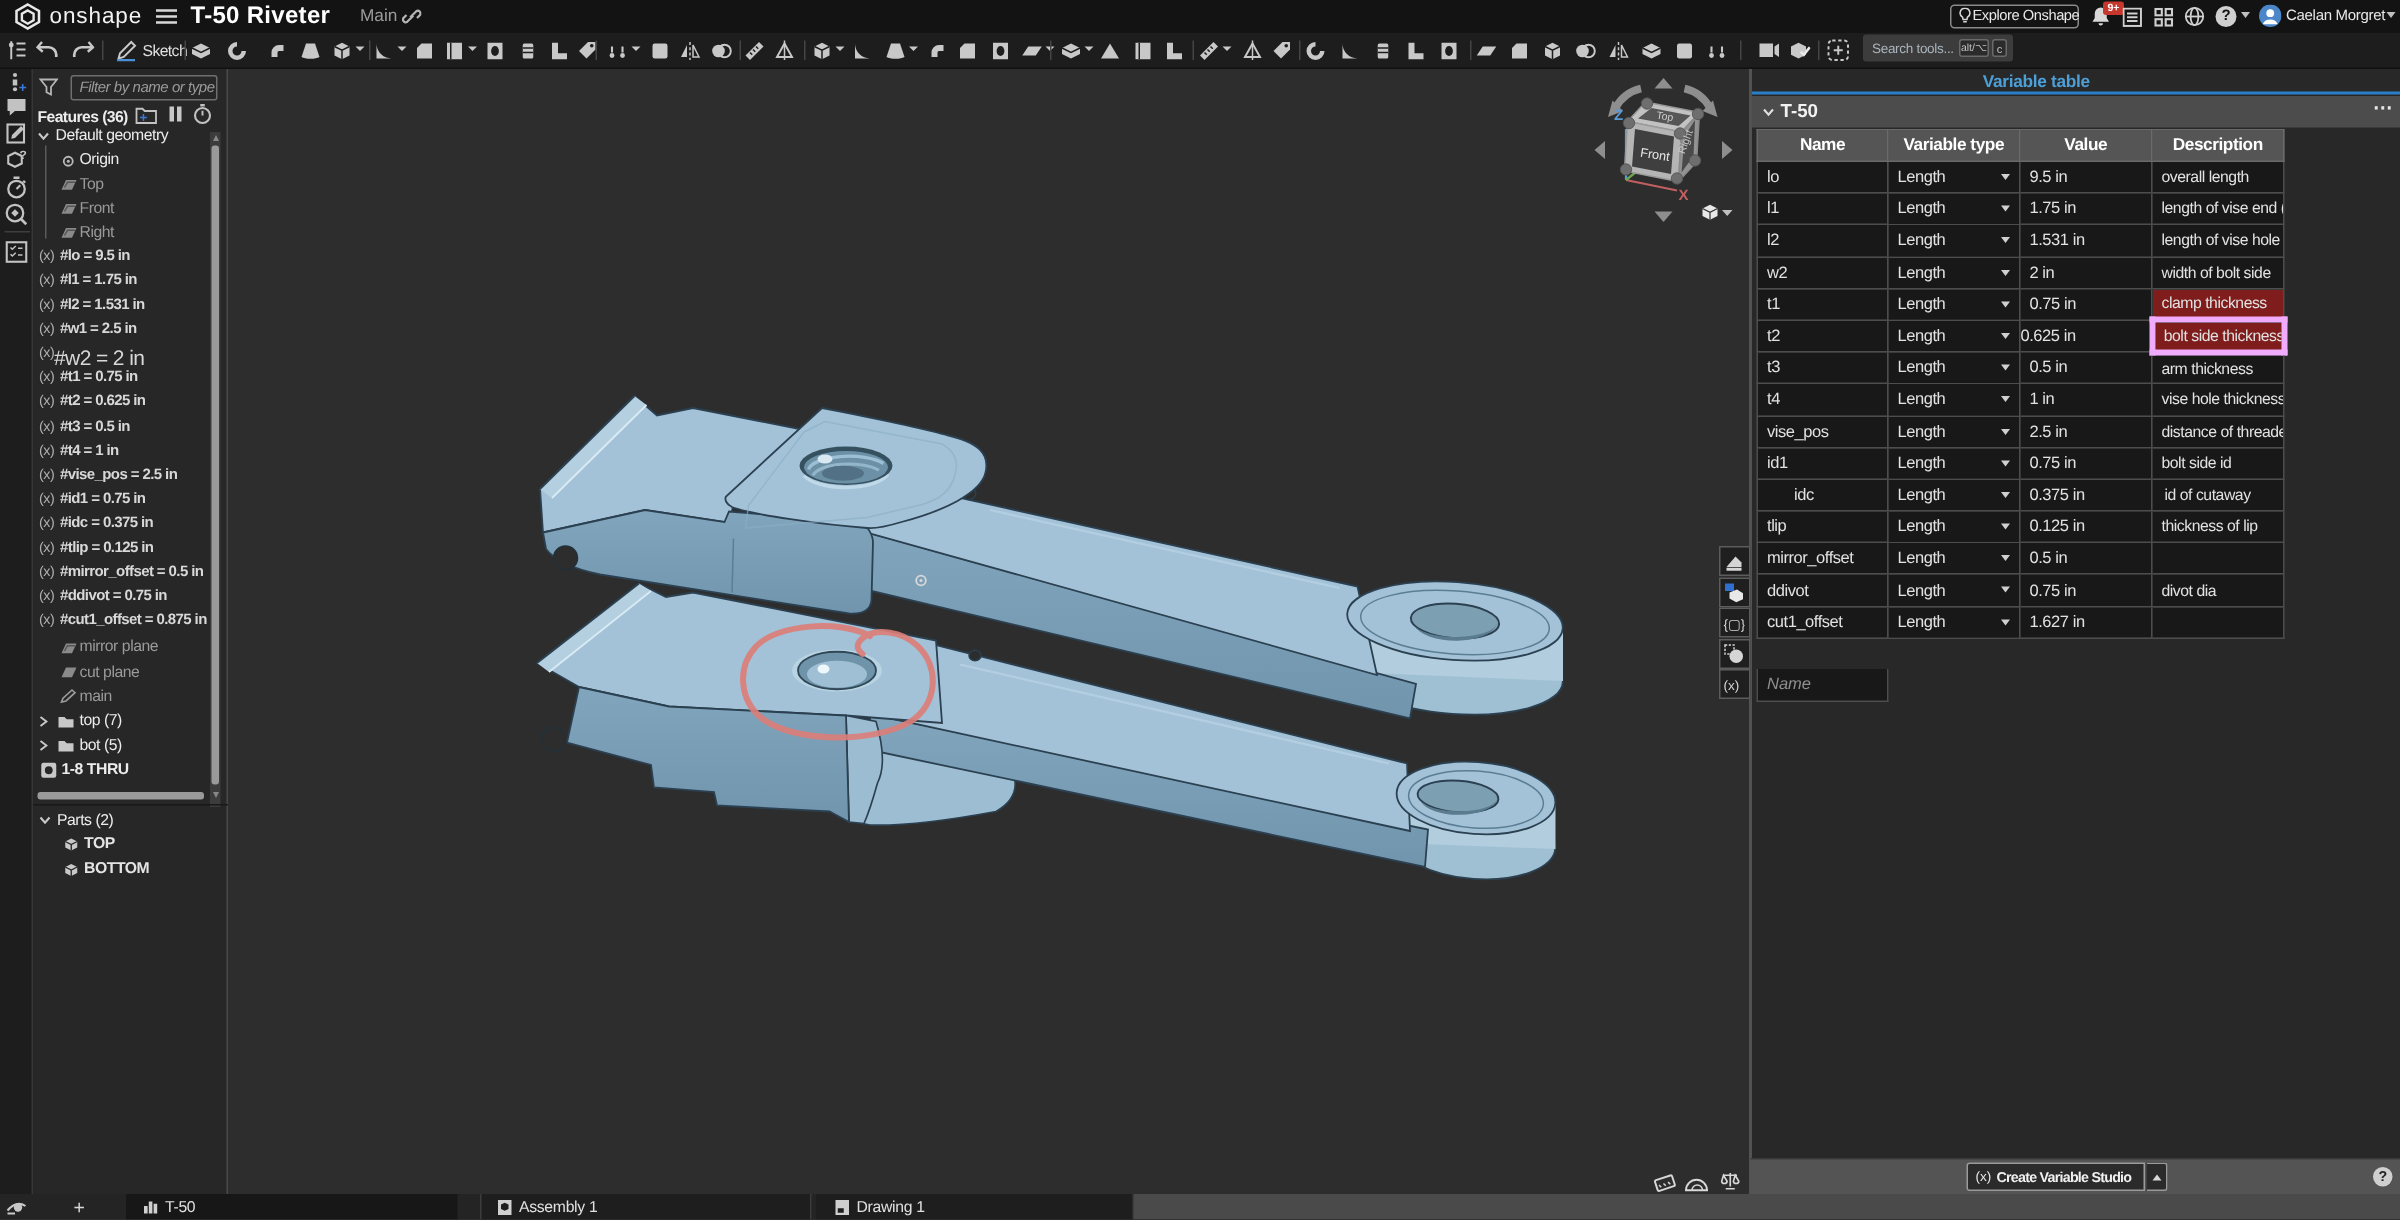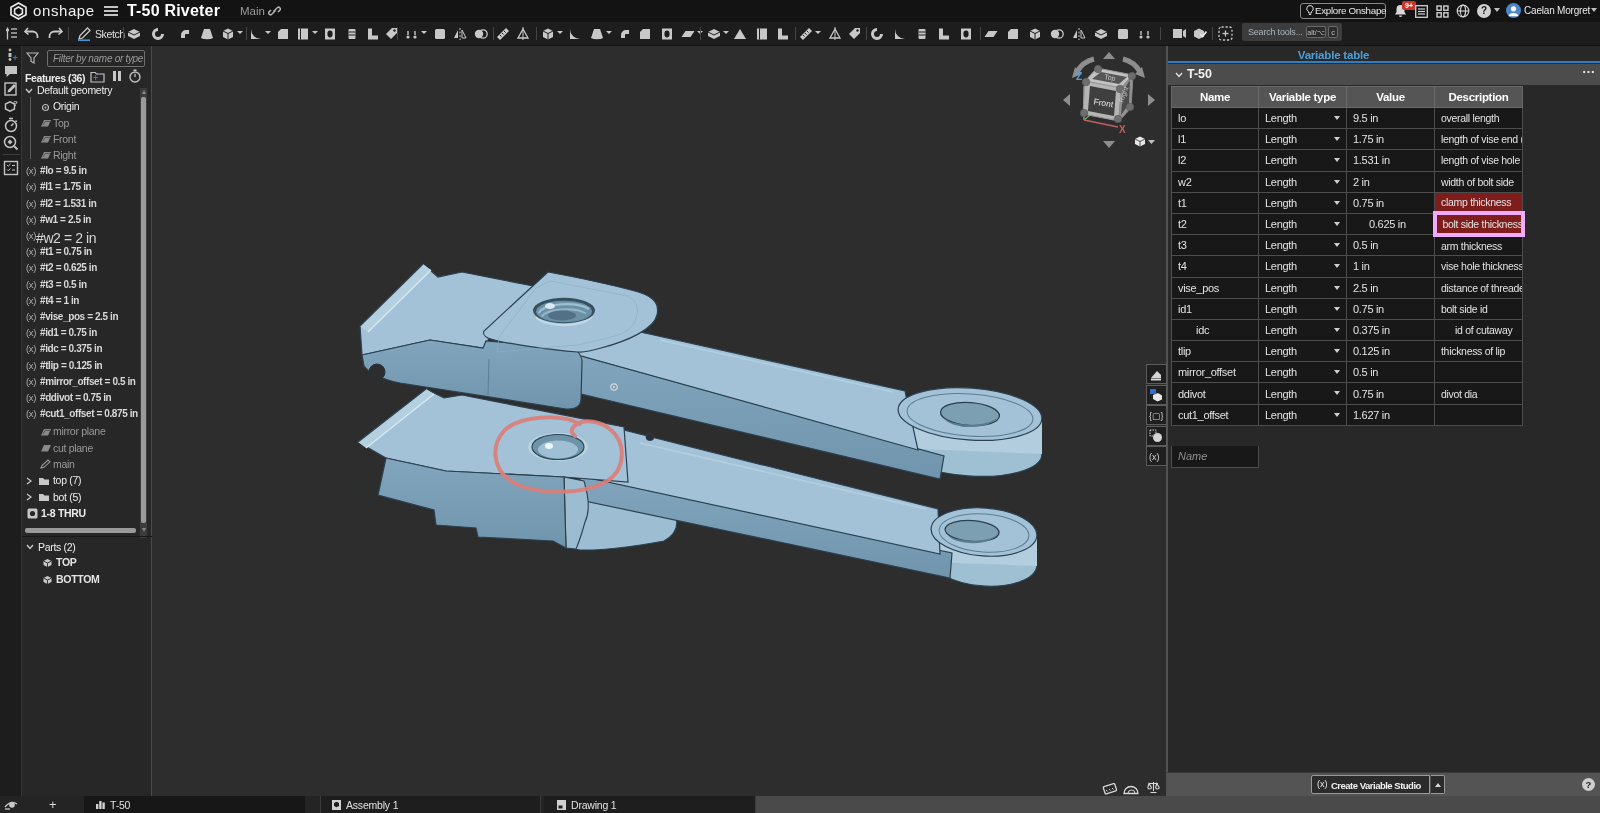--- a/index.html
+++ b/index.html
@@ -577,21 +577,21 @@
 <g stroke="#d8d8d8" fill="none" stroke-width="1.3">
 <rect x="1104" y="785" width="12" height="7.5" rx="1" transform="rotate(-18 1110 789)"></rect>
 <path d="M1106,790 l1.5,1.5 M1109,789 l1.5,1.5 M1112,788 l1.5,1.5" stroke-width="1"></path>
 <path d="M1124,793.5 a7,7 0 0 1 14,0 Z"></path>
 <path d="M1128,793.5 a3.5,3.5 0 0 1 7,0" stroke-width="1"></path>
 </g>
 </svg>
   </div>
 <div class="a" style="left:1168px;top:46px;width:432px;height:750px;background:#282828"></div>
 <div class="a" style="left:1166px;top:46px;width:2px;height:750px;background:#525252"></div>
-<div class="a" style="left:1144px;top:49px;width:379px;text-align:center;font-size:11.5px;font-weight:bold;color:#4d9fd8;letter-spacing:-.2px">Variable table</div>
+<div class="a" style="left:1168px;top:49px;width:379px;text-align:center;font-size:11.5px;font-weight:bold;color:#4d9fd8;letter-spacing:-.2px">Variable table</div>
 <div class="a" style="left:1168px;top:61px;width:432px;height:2px;background:#2a7fc9"></div>
 <div class="a" style="left:1168px;top:64px;width:432px;height:21px;background:#4c4c4c"></div>
 <svg class="a" style="left:1175px;top:72px" width="8" height="6">
     <path d="M1 1 L4 4.5 L7 1" stroke="#e0e0e0" fill="none" stroke-width="1.4"></path>
   </svg>
 <div class="a" style="left:1187px;top:67px;font-size:12.5px;font-weight:bold;color:#f2f2f2">T-50</div>
 <div class="a" style="left:1582px;top:64px;font-size:13px;font-weight:bold;color:#e8e8e8;letter-spacing:1px">⋯</div>
 <table style="position:absolute;left:1171px;top:86px;border-collapse:collapse;table-layout:fixed;width:351px;font-family:'Liberation Sans',sans-serif">
     <tbody>
       <tr style="height:21px">
@@ -626,21 +626,21 @@
       </tr>
       <tr style="height:21.2px">
         <td style="background:#181818;border:1px solid #4d4d4d;color:#e2e2e2;font-size:11px;padding-left:6px;letter-spacing:-.3px;overflow:hidden;white-space:nowrap">t1</td>
         <td style="background:#181818;border:1px solid #4d4d4d;color:#e2e2e2;font-size:11px;padding-left:6px;letter-spacing:-.3px;position:relative">Length<span style="position:absolute;right:6px;top:8px;width:0;height:0;border-left:3.5px solid transparent;border-right:3.5px solid transparent;border-top:4px solid #d0d0d0"></span></td>
         <td style="background:#181818;border:1px solid #4d4d4d;color:#e2e2e2;font-size:11px;padding-left:6px;letter-spacing:-.3px">0.75 in</td>
         <td style="background:#7f1d1d;border:1px solid #4d4d4d;color:#e2e2e2;font-size:11px;padding-left:6px;letter-spacing:-.3px;overflow:hidden;white-space:nowrap;font-size:10.5px">clamp thickness</td>
       </tr>
       <tr style="height:21.2px">
         <td style="background:#181818;border:1px solid #4d4d4d;color:#e2e2e2;font-size:11px;padding-left:6px;letter-spacing:-.3px;overflow:hidden;white-space:nowrap">t2</td>
         <td style="background:#181818;border:1px solid #4d4d4d;color:#e2e2e2;font-size:11px;padding-left:6px;letter-spacing:-.3px;position:relative">Length<span style="position:absolute;right:6px;top:8px;width:0;height:0;border-left:3.5px solid transparent;border-right:3.5px solid transparent;border-top:4px solid #d0d0d0"></span></td>
-        <td style="background:#181818;border:1px solid #4d4d4d;color:#e2e2e2;font-size:11px;padding-left:22px;letter-spacing:-.3px">0.625 in</td>
+        <td style="background:#181818;border:1px solid #4d4d4d;color:#e2e2e2;font-size:11px;padding-left:0;letter-spacing:-.3px">0.625 in</td>
         <td style="background:#7f1d1d;border:4px solid #f0abfc;color:#e2e2e2;font-size:11px;padding-left:6px;letter-spacing:-.3px;overflow:hidden;white-space:nowrap;font-size:10.5px">bolt side thickness</td>
       </tr>
       <tr style="height:21.2px">
         <td style="background:#181818;border:1px solid #4d4d4d;color:#e2e2e2;font-size:11px;padding-left:6px;letter-spacing:-.3px;overflow:hidden;white-space:nowrap">t3</td>
         <td style="background:#181818;border:1px solid #4d4d4d;color:#e2e2e2;font-size:11px;padding-left:6px;letter-spacing:-.3px;position:relative">Length<span style="position:absolute;right:6px;top:8px;width:0;height:0;border-left:3.5px solid transparent;border-right:3.5px solid transparent;border-top:4px solid #d0d0d0"></span></td>
         <td style="background:#181818;border:1px solid #4d4d4d;color:#e2e2e2;font-size:11px;padding-left:6px;letter-spacing:-.3px">0.5 in</td>
         <td style="background:#181818;border:1px solid #4d4d4d;color:#e2e2e2;font-size:11px;padding-left:6px;letter-spacing:-.3px;overflow:hidden;white-space:nowrap;font-size:10.5px">arm thickness</td>
       </tr>
       <tr style="height:21.2px">
         <td style="background:#181818;border:1px solid #4d4d4d;color:#e2e2e2;font-size:11px;padding-left:6px;letter-spacing:-.3px;overflow:hidden;white-space:nowrap">t4</td>
@@ -657,21 +657,21 @@
       <tr style="height:21.2px">
         <td style="background:#181818;border:1px solid #4d4d4d;color:#e2e2e2;font-size:11px;padding-left:6px;letter-spacing:-.3px;overflow:hidden;white-space:nowrap">id1</td>
         <td style="background:#181818;border:1px solid #4d4d4d;color:#e2e2e2;font-size:11px;padding-left:6px;letter-spacing:-.3px;position:relative">Length<span style="position:absolute;right:6px;top:8px;width:0;height:0;border-left:3.5px solid transparent;border-right:3.5px solid transparent;border-top:4px solid #d0d0d0"></span></td>
         <td style="background:#181818;border:1px solid #4d4d4d;color:#e2e2e2;font-size:11px;padding-left:6px;letter-spacing:-.3px">0.75 in</td>
         <td style="background:#181818;border:1px solid #4d4d4d;color:#e2e2e2;font-size:11px;padding-left:6px;letter-spacing:-.3px;overflow:hidden;white-space:nowrap;font-size:10.5px">bolt side id</td>
       </tr>
       <tr style="height:21.2px">
         <td style="background:#181818;border:1px solid #4d4d4d;color:#e2e2e2;font-size:11px;padding-left:24px;letter-spacing:-.3px;overflow:hidden;white-space:nowrap">idc</td>
         <td style="background:#181818;border:1px solid #4d4d4d;color:#e2e2e2;font-size:11px;padding-left:6px;letter-spacing:-.3px;position:relative">Length<span style="position:absolute;right:6px;top:8px;width:0;height:0;border-left:3.5px solid transparent;border-right:3.5px solid transparent;border-top:4px solid #d0d0d0"></span></td>
         <td style="background:#181818;border:1px solid #4d4d4d;color:#e2e2e2;font-size:11px;padding-left:6px;letter-spacing:-.3px">0.375 in</td>
-        <td style="background:#181818;border:1px solid #4d4d4d;color:#e2e2e2;font-size:11px;padding-left:20px;letter-spacing:-.3px;overflow:hidden;white-space:nowrap;font-size:10.5px">id of cutaway</td>
+        <td style="background:#181818;border:1px solid #4d4d4d;color:#e2e2e2;font-size:11px;padding-left:8px;letter-spacing:-.3px;overflow:hidden;white-space:nowrap;font-size:10.5px">id of cutaway</td>
       </tr>
       <tr style="height:21.2px">
         <td style="background:#181818;border:1px solid #4d4d4d;color:#e2e2e2;font-size:11px;padding-left:6px;letter-spacing:-.3px;overflow:hidden;white-space:nowrap">tlip</td>
         <td style="background:#181818;border:1px solid #4d4d4d;color:#e2e2e2;font-size:11px;padding-left:6px;letter-spacing:-.3px;position:relative">Length<span style="position:absolute;right:6px;top:8px;width:0;height:0;border-left:3.5px solid transparent;border-right:3.5px solid transparent;border-top:4px solid #d0d0d0"></span></td>
         <td style="background:#181818;border:1px solid #4d4d4d;color:#e2e2e2;font-size:11px;padding-left:6px;letter-spacing:-.3px">0.125 in</td>
         <td style="background:#181818;border:1px solid #4d4d4d;color:#e2e2e2;font-size:11px;padding-left:6px;letter-spacing:-.3px;overflow:hidden;white-space:nowrap;font-size:10.5px">thickness of lip</td>
       </tr>
       <tr style="height:21.2px">
         <td style="background:#181818;border:1px solid #4d4d4d;color:#e2e2e2;font-size:11px;padding-left:6px;letter-spacing:-.3px;overflow:hidden;white-space:nowrap">mirror_offset</td>
         <td style="background:#181818;border:1px solid #4d4d4d;color:#e2e2e2;font-size:11px;padding-left:6px;letter-spacing:-.3px;position:relative">Length<span style="position:absolute;right:6px;top:8px;width:0;height:0;border-left:3.5px solid transparent;border-right:3.5px solid transparent;border-top:4px solid #d0d0d0"></span></td>

